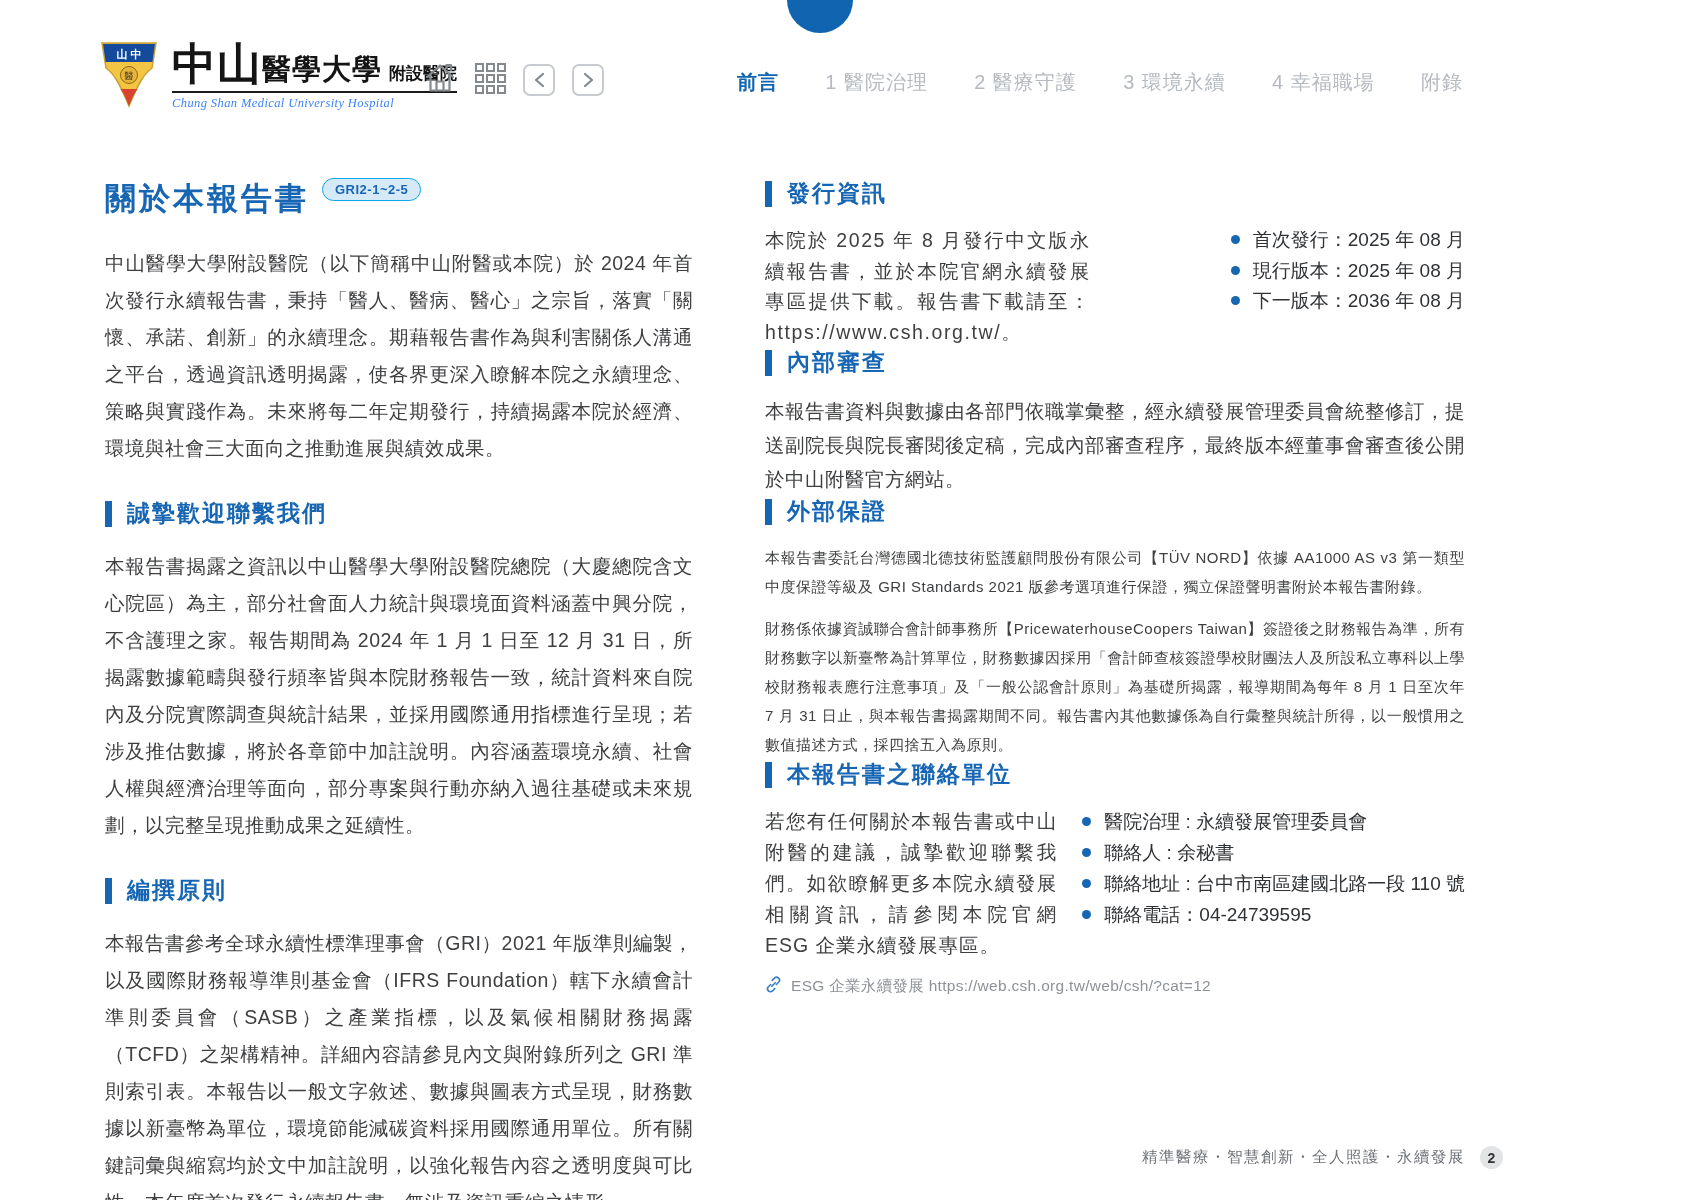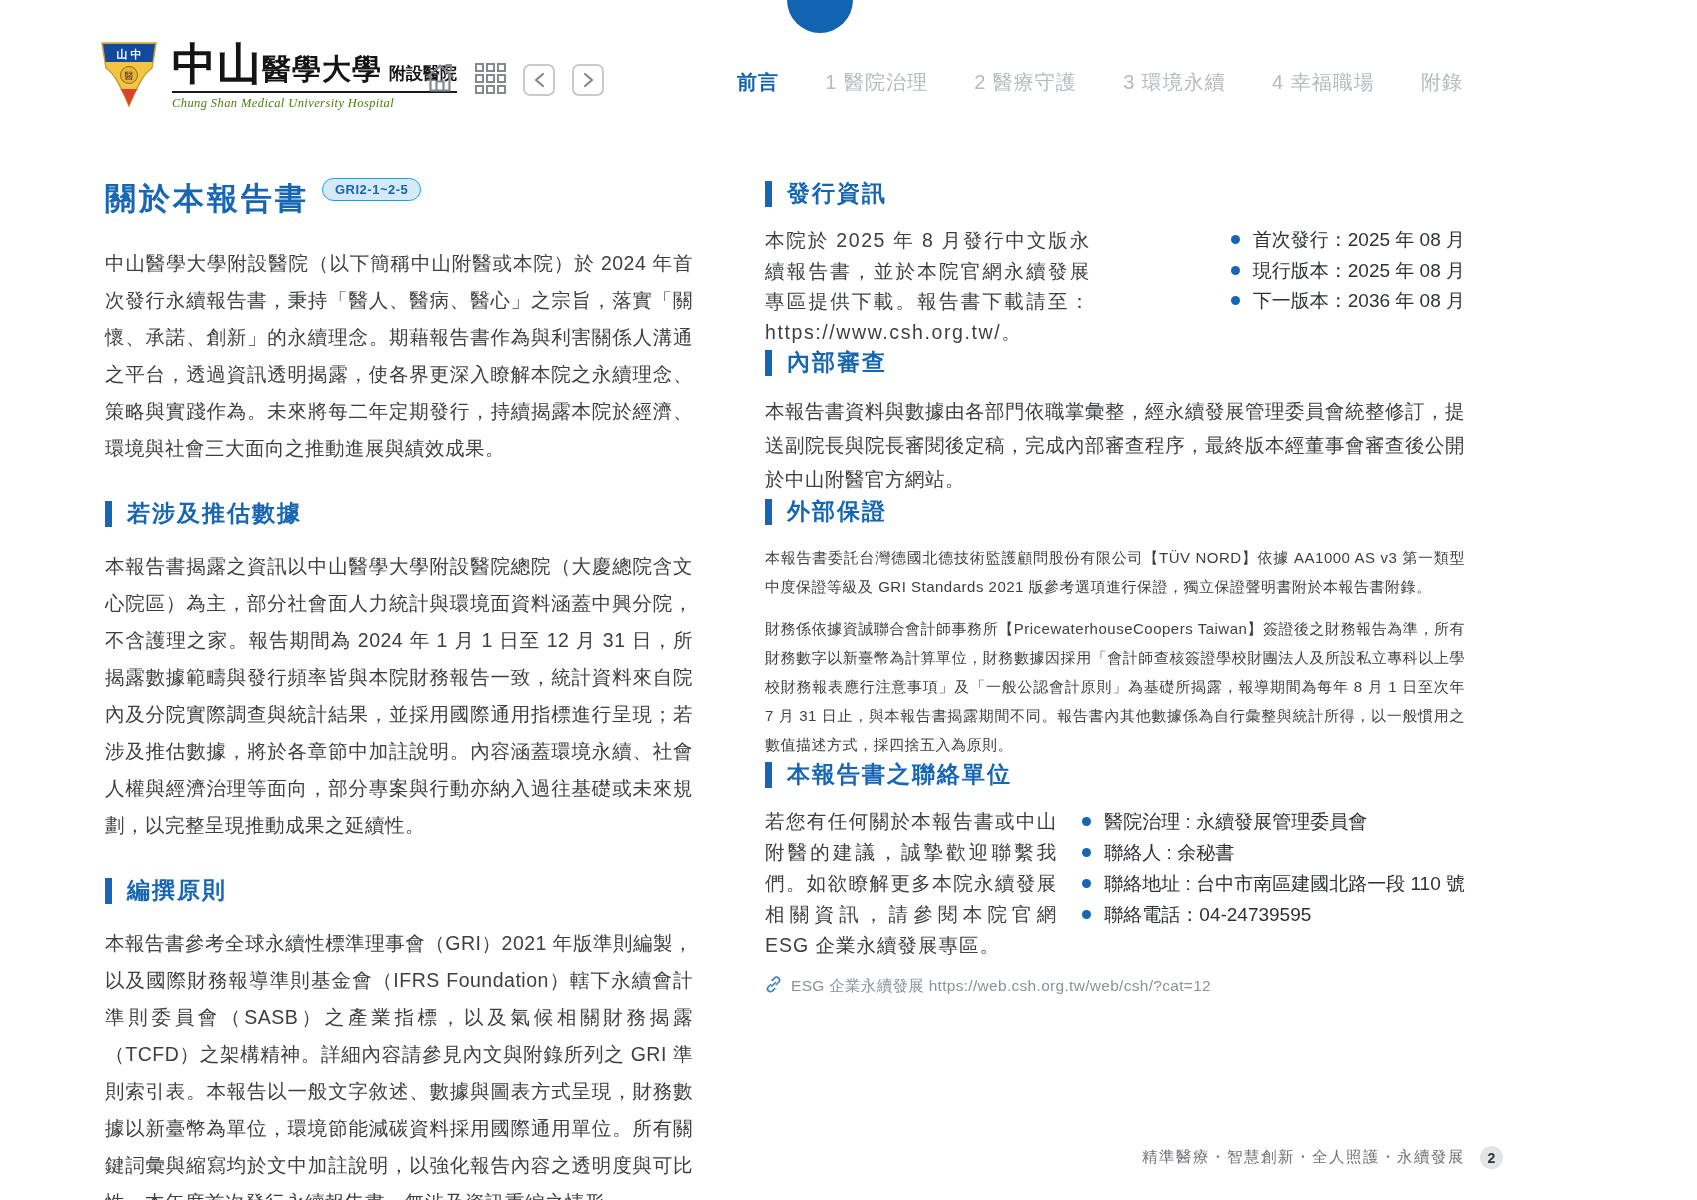--- a/index.html
+++ b/index.html
@@ -16,21 +16,21 @@
     position:absolute; left:787px; top:0; width:66px; height:33px;
     background:#1164af; border-radius:0 0 33px 33px;
   }
   .logo { position:absolute; left:100px; top:42px; display:flex; align-items:center; gap:14px; }
   .logo-text { display:flex; flex-direction:column; }
   .logo-cn { font-family:"Liberation Serif", serif; font-weight:bold; color:#141414; display:flex; align-items:baseline; line-height:1; }
   .logo-cn-main  { font-size:44px; letter-spacing:1px; }
   .logo-cn-mid   { font-size:29px; letter-spacing:1px; }
   .logo-cn-small { font-size:17px; margin-left:7px; }
   .logo-rule { border-top:2px solid #1a1a1a; margin-top:4px; }
-  .logo-en { font-family:"Liberation Serif", serif; font-style:italic; font-size:12.5px; color:#4d7c0f; margin-top:3px; letter-spacing:0.4px; }
+  .logo-en { font-family:"Liberation Serif", serif; font-style:italic; font-size:12.5px; color:#3b82f6; margin-top:3px; letter-spacing:0.4px; }
   .nav-icons { position:absolute; left:422px; top:60px; display:flex; align-items:center; gap:17px; }
   .nav-btn {
     width:32px; height:32px; border:2px solid #c7cbcf; border-radius:7px;
     display:flex; align-items:center; justify-content:center; background:#fff;
   }
   .tabs {
     position:absolute; left:737px; top:69px; width:726px;
     display:flex; justify-content:space-between; align-items:center;
     font-size:20px; color:#b5bac0; letter-spacing:1px; white-space:nowrap;
   }
@@ -144,21 +144,21 @@
 
 <div class="col-left">
   <div class="page-title-row">
     <span class="page-title">關於本報告書</span>
     <span class="gri-badge">GRI2-1~2-5</span>
   </div>
   <p class="body-text intro">中山醫學大學附設醫院（以下簡稱中山附醫或本院）於 2024 年首次發行永續報告書，秉持「醫人、醫病、醫心」之宗旨，落實「關懷、承諾、創新」的永續理念。期藉報告書作為與利害關係人溝通之平台，透過資訊透明揭露，使各界更深入瞭解本院之永續理念、策略與實踐作為。未來將每二年定期發行，持續揭露本院於經濟、環境與社會三大面向之推動進展與績效成果。</p>
 
   <div class="sec-h">
     <span class="sec-bar"></span>
-    <span class="sec-title">若涉及推估數據</span>
+    <span class="sec-title">誠摯歡迎聯繫我們</span>
   </div>
   <p class="body-text">本報告書揭露之資訊以中山醫學大學附設醫院總院（大慶總院含文心院區）為主，部分社會面人力統計與環境面資料涵蓋中興分院，不含護理之家。報告期間為 2024 年 1 月 1 日至 12 月 31 日，所揭露數據範疇與發行頻率皆與本院財務報告一致，統計資料來自院內及分院實際調查與統計結果，並採用國際通用指標進行呈現；若涉及推估數據，將於各章節中加註說明。內容涵蓋環境永續、社會人權與經濟治理等面向，部分專案與行動亦納入過往基礎或未來規劃，以完整呈現推動成果之延續性。</p>
 
   <div class="sec-h">
     <span class="sec-bar"></span>
     <span class="sec-title">編撰原則</span>
   </div>
   <p class="body-text">本報告書參考全球永續性標準理事會（GRI）2021 年版準則編製，以及國際財務報導準則基金會（IFRS Foundation）轄下永續會計準則委員會（SASB）之產業指標，以及氣候相關財務揭露（TCFD）之架構精神。詳細內容請參見內文與附錄所列之 GRI 準則索引表。本報告以一般文字敘述、數據與圖表方式呈現，財務數據以新臺幣為單位，環境節能減碳資料採用國際通用單位。所有關鍵詞彙與縮寫均於文中加註說明，以強化報告內容之透明度與可比性。本年度首次發行永續報告書，無涉及資訊重編之情形。</p>
 </div>
 

